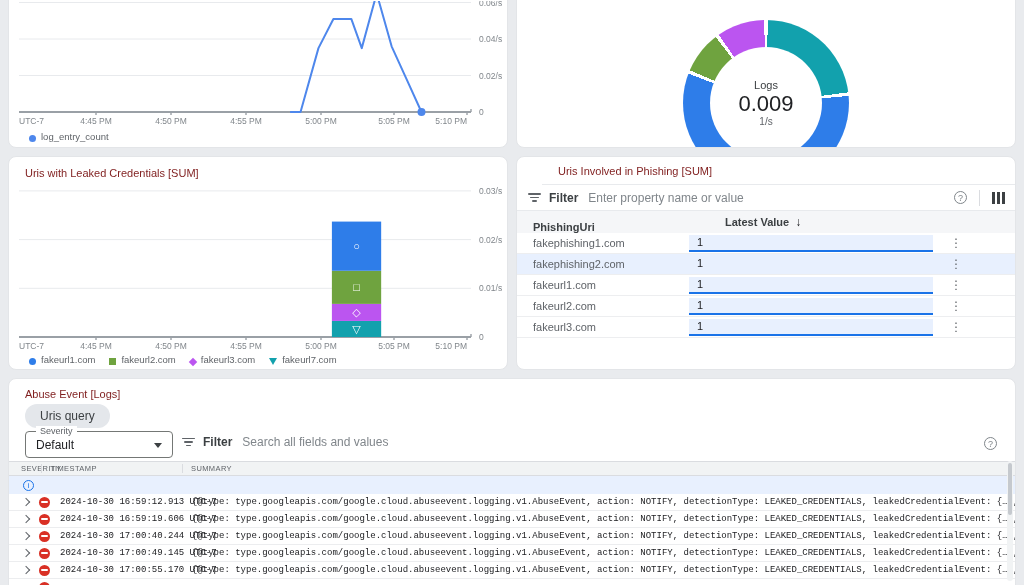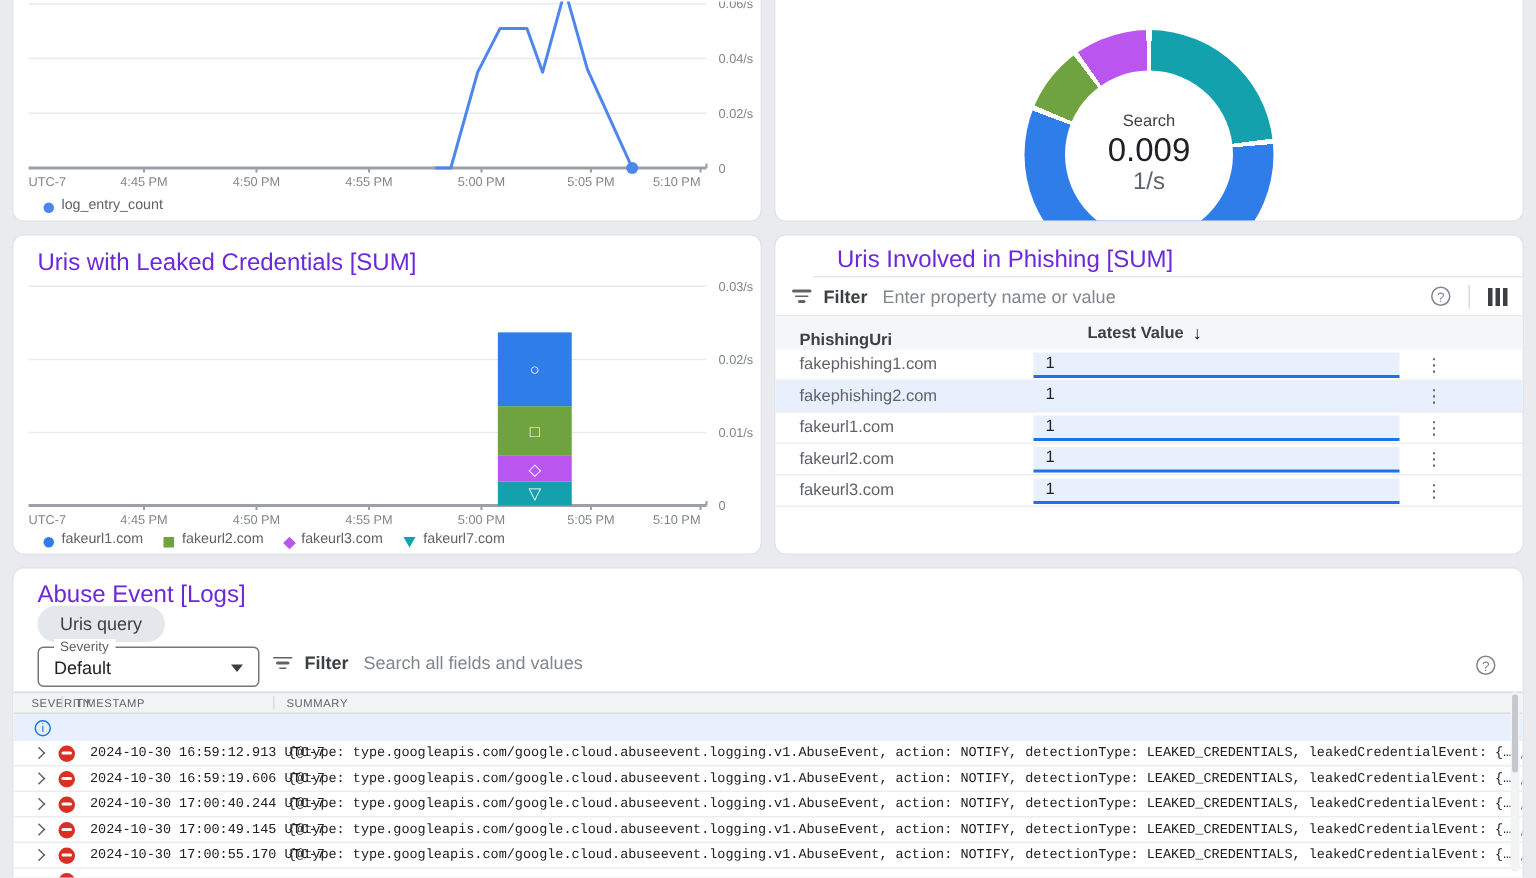--- a/index.html
+++ b/index.html
@@ -5,39 +5,39 @@
   * { margin:0; padding:0; box-sizing:border-box; }
   html,body { width:1024px; height:585px; overflow:hidden; }
   body { background:#E9EBEE; font-family:"Liberation Sans", sans-serif; position:relative; }
   .card { position:absolute; background:#fff; border-radius:8px; border:1px solid #E3E5E8; overflow:hidden; }
   #card-line   { left:8px;  top:-62px; width:500px; height:210px; }
   #card-donut  { left:516px; top:-62px; width:500px; height:210px; }
   #card-bar    { left:8px;  top:156px; width:500px; height:214px; }
   #card-table  { left:516px; top:156px; width:500px; height:214px; }
   #card-logs   { left:8px;  top:378px; width:1008px; height:230px; }
   .card-inner { position:absolute; left:0; width:100%; }
-  .widget-title { font-size:16px; color:#6d28d9; position:absolute; left:16px; }
+  .widget-title { font-size:11px; color:#7f1d1d; position:absolute; left:16px; }
   svg text { font-family:"Liberation Sans", sans-serif; }
 
   
   .legend-row { position:absolute; display:flex; align-items:center; gap:14px; font-size:9.5px; color:#5F6368; }
   .legend-item { display:flex; align-items:flex-end; gap:5px; white-space:nowrap; }
   .mk { display:inline-block; width:7px; height:7px; flex:none; }
   .mk-circle { border-radius:50%; }
   .mk-square { }
   .mk-diamond { transform:rotate(45deg); transform-origin:center; width:6px; height:6px; }
   .mk-tri { width:0; height:0; border-left:4.5px solid transparent; border-right:4.5px solid transparent; border-top:7px solid currentColor; background:none !important; }
 
   
   #donut { position:absolute; left:166px; top:19px; width:166px; height:166px; border-radius:50%; }
   #donut-hole { position:absolute; left:27px; top:27px; width:112px; height:112px; border-radius:50%; background:#fff;
                 display:flex; flex-direction:column; align-items:center; justify-content:center; }
   #donut-hole .t1 { font-size:11px; color:#3C4043; }
   #donut-hole .t2 { font-size:22px; color:#202124; line-height:1.15; }
-  #donut-hole .t3 { font-size:16px; color:#5F6368; }
+  #donut-hole .t3 { font-size:10px; color:#5F6368; }
 
   
   .tbl-titlebar { position:absolute; left:0; top:0; width:100%; height:28px; border-bottom:1px solid #E8EAED;margin-left:25px; }
   .filterbar { position:absolute; left:0; top:28px; width:100%; height:26px; border-bottom:1px solid #E8EAED;
                display:flex; align-items:center; padding:0 10px; }
   .filter-label { font-size:12px; font-weight:bold; color:#3C4043; margin:0 10px 0 8px; }
   .filter-placeholder { font-size:12px; color:#80868B; flex:1; }
   .funnel { display:inline-flex; flex-direction:column; gap:2px; width:14px; align-items:center; }
   .funnel i { display:block; height:1.6px; background:#5F6368; border-radius:1px; }
   .funnel i:nth-child(1){ width:13px; } .funnel i:nth-child(2){ width:9px; } .funnel i:nth-child(3){ width:5px; }
@@ -129,21 +129,21 @@
           <span>log_entry_count</span>
         </span>
       </div>
   </div>
 </div>
 
 <div class="card" id="card-donut">
   <div class="card-inner" style="top:62px; height:148px;">
     <div id="donut" style="background: conic-gradient(rgb(255, 255, 255) 0%, rgb(255, 255, 255) 0.35%, rgb(18, 161, 173) 0.35%, rgb(18, 161, 173) 22.95%, rgb(255, 255, 255) 22.95%, rgb(255, 255, 255) 23.3%, rgb(255, 255, 255) 23.3%, rgb(255, 255, 255) 23.65%, rgb(46, 125, 233) 23.65%, rgb(46, 125, 233) 80.75%, rgb(255, 255, 255) 80.75%, rgb(255, 255, 255) 81.1%, rgb(255, 255, 255) 81.1%, rgb(255, 255, 255) 81.45%, rgb(111, 163, 63) 81.45%, rgb(111, 163, 63) 89.65%, rgb(255, 255, 255) 89.65%, rgb(255, 255, 255) 90%, rgb(255, 255, 255) 90%, rgb(255, 255, 255) 90.35%, rgb(187, 85, 240) 90.35%, rgb(187, 85, 240) 99.65%, rgb(255, 255, 255) 99.65%, rgb(255, 255, 255) 100%);">
       <div id="donut-hole">
-        <span class="t1">Search</span>
+        <span class="t1">Logs</span>
         <span class="t2">0.009</span>
         <span class="t3">1/s</span>
       </div>
     </div>
   </div>
 </div>
 
 <div class="card" id="card-bar">
   <div class="widget-title" style="top:10px;">Uris with Leaked Credentials [SUM]</div>
   <svg id="bar-svg" width="500" height="196" style="position:absolute;top:0;left:0;">

